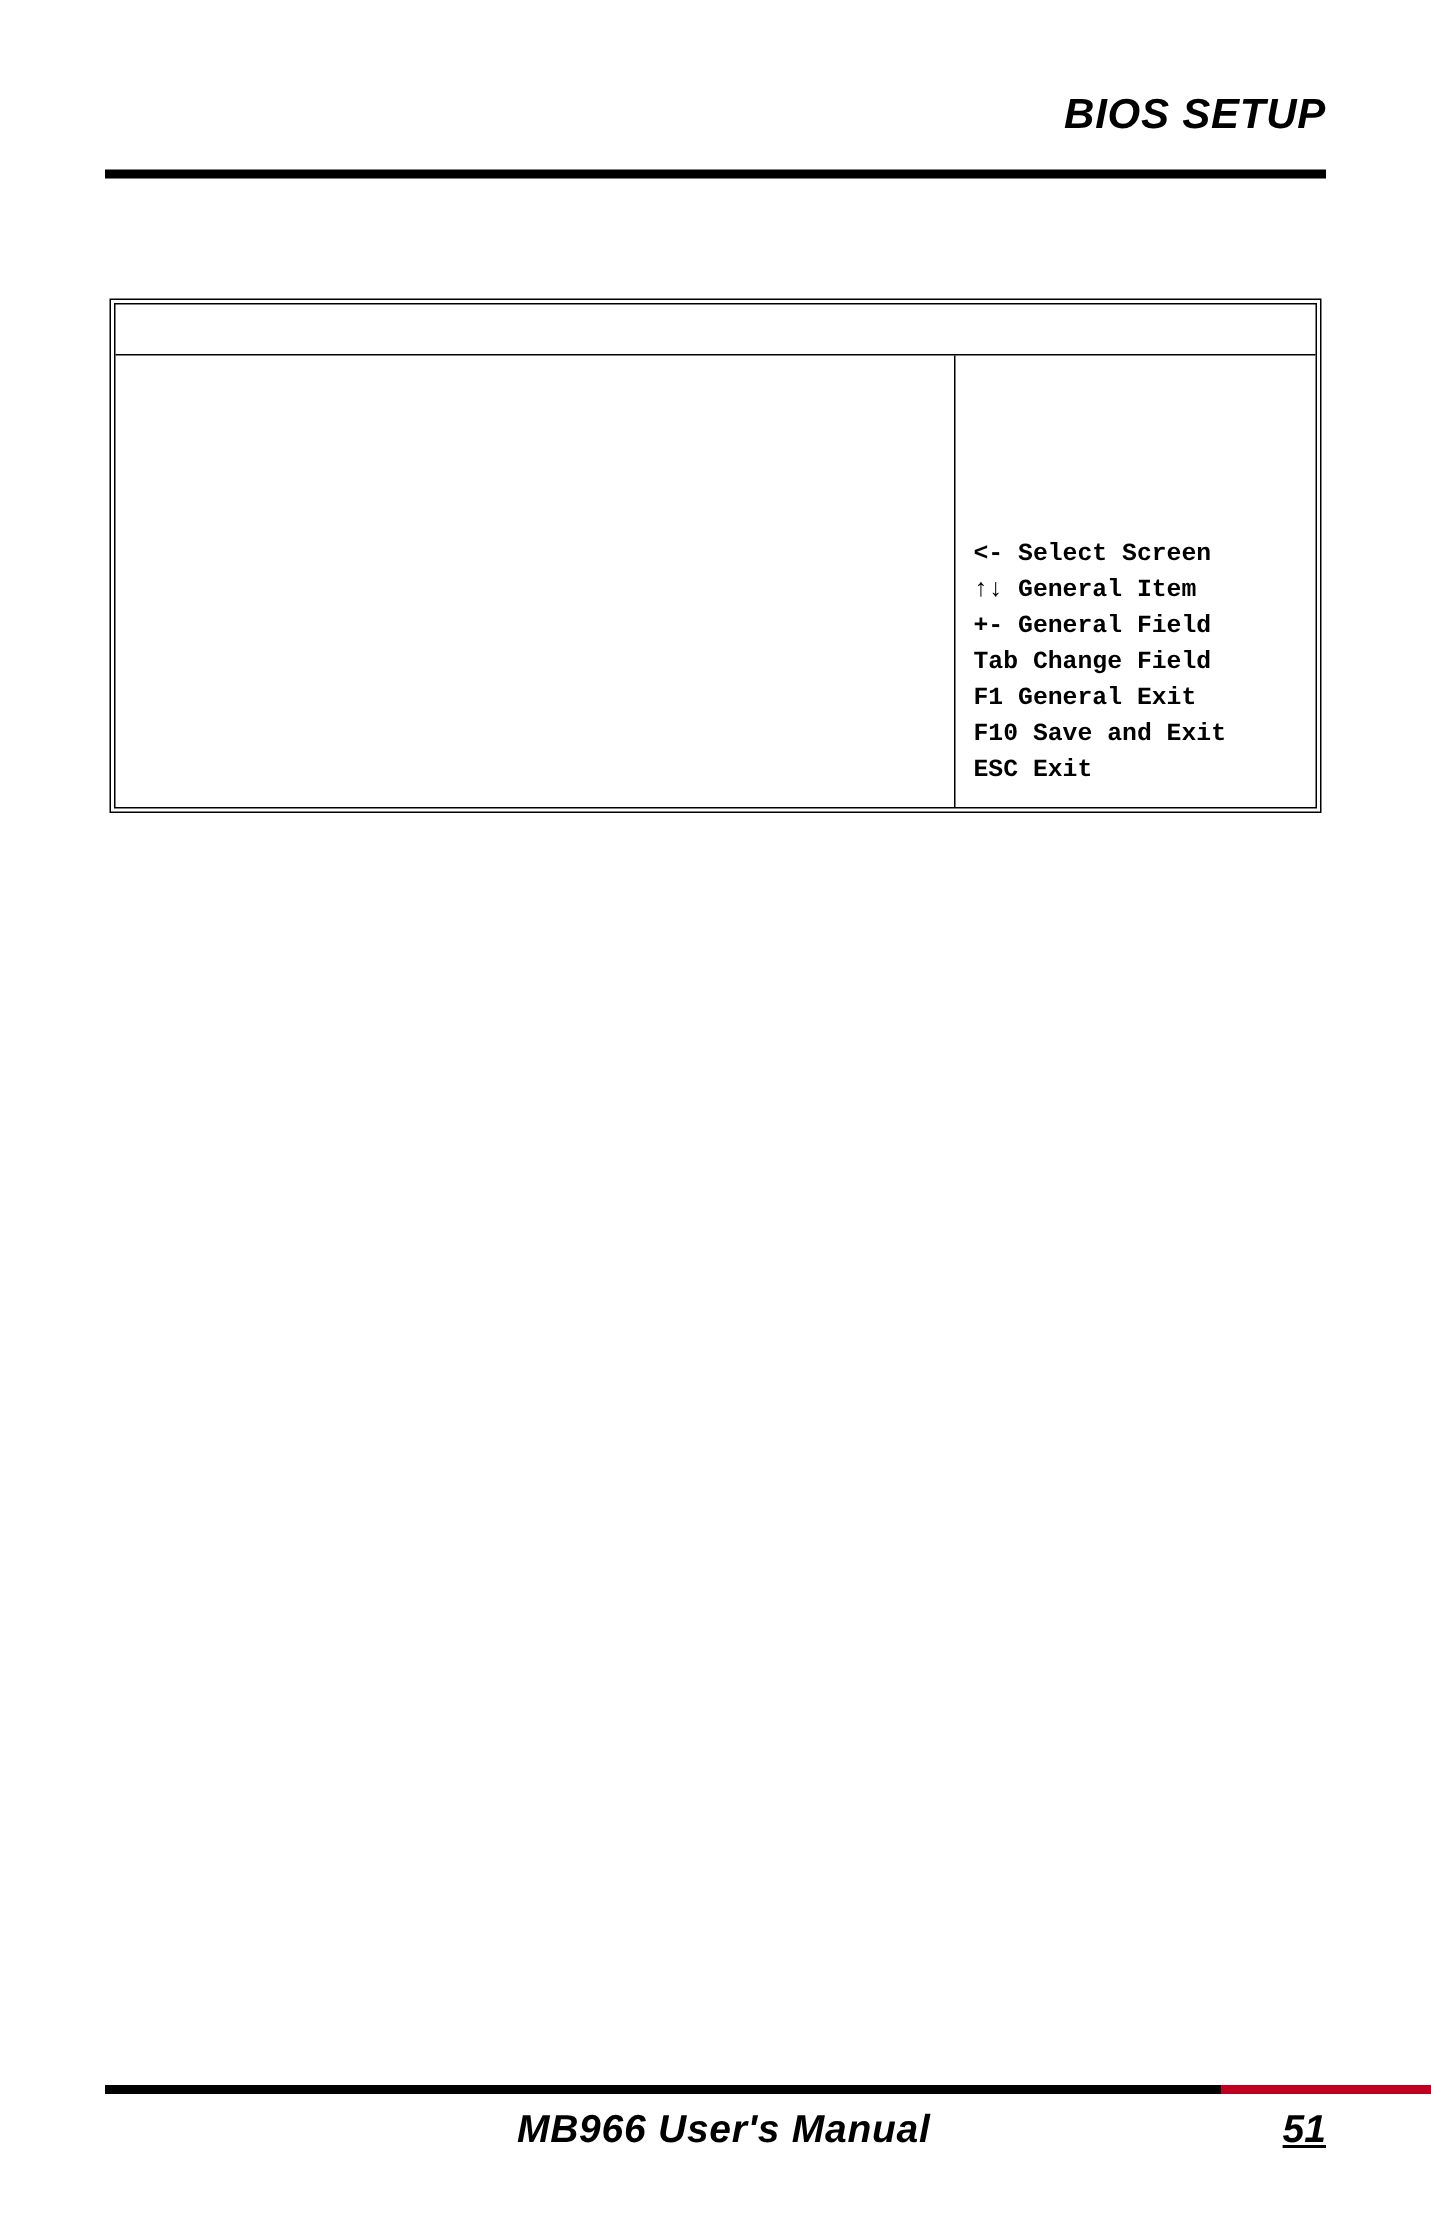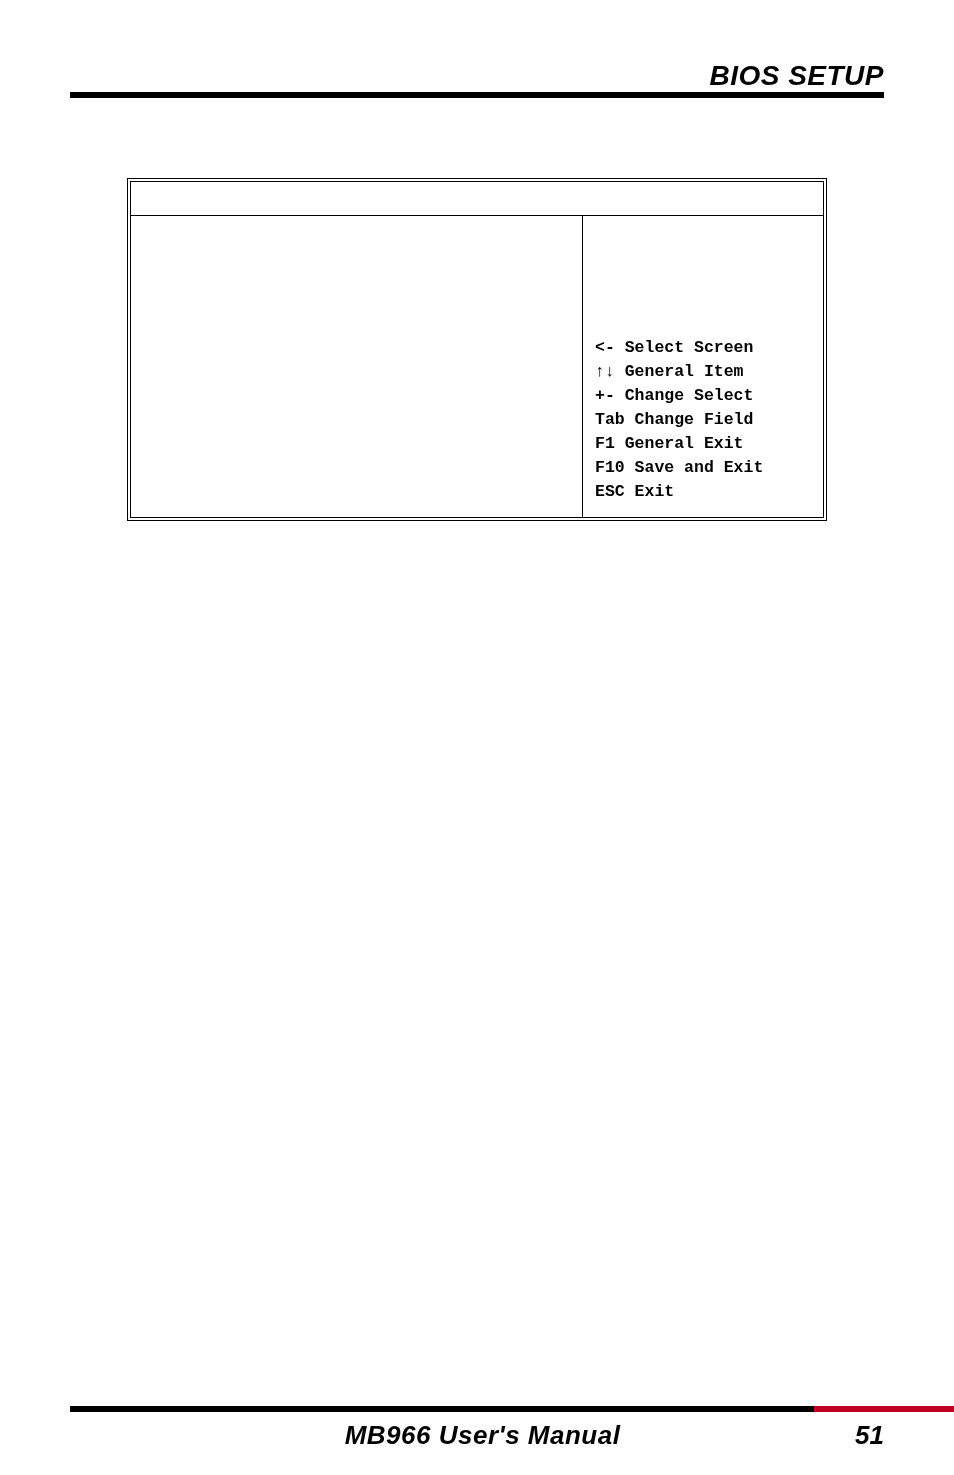--- a/index.html
+++ b/index.html
@@ -12,35 +12,35 @@
     position: relative;
   }
   .page {
     width: 954px;
     height: 1475px;
     padding: 60px 70px 40px 70px;
     position: relative;
   }
   .header {
     border-bottom: 6px solid #000;
-    padding-bottom: 0;
+    padding-bottom: 21px;
     margin-bottom: 80px;
   }
   .header-title {
     text-align: right;
     font-family: Impact, "Arial Black", sans-serif;
     font-style: italic;
     font-weight: bold;
     font-size: 28px;
     letter-spacing: 0.5px;
   }
 
   
   .bios-box {
-    width: 700px;
+    width: 808px;
     margin: 0 auto;
     border: 4px double #000;
     font-family: "Courier New", Courier, monospace;
     font-weight: bold;
     font-size: 16.5px;
   }
   .bios-top {
     height: 34px;
     border-bottom: 1.5px solid #000;
   }
@@ -62,21 +62,21 @@
   .help-line {
     line-height: 1.45;
     white-space: nowrap;
   }
 
   
   .footer-bar {
     position: absolute;
     left: 0;
     right: 0;
-    bottom: 24px;
+    bottom: 40px;
     padding: 0 70px;
   }
   .footer-line {
     border-top: 6px solid #000;
     position: relative;
   }
   .footer-red {
     position: absolute;
     top: -6px;
     right: -70px;
@@ -96,39 +96,40 @@
     flex: 1;
     text-align: center;
     font-size: 26px;
     font-weight: bold;
     letter-spacing: 0.5px;
   }
   .footer-page {
     font-size: 26px;
     font-weight: bold;
     padding-left: 20px;
+    text-decoration: underline;
   }
 </style>
 </head>
 <body>
 
 <div class="page">
   <div class="header">
     <div class="header-title">BIOS SETUP</div>
   </div>
 
   <div class="bios-box">
     <div class="bios-top"></div>
     <div class="bios-body">
       <div class="bios-left"></div>
       <div class="bios-right">
         <div class="spacer"></div>
         <div class="help-line">&lt;-  Select Screen</div>
         <div class="help-line">↑↓ General Item</div>
-        <div class="help-line">+-  Change Select</div>
+        <div class="help-line">+-  General Field</div>
         <div class="help-line">Tab Change Field</div>
         <div class="help-line">F1  General Exit</div>
         <div class="help-line">F10 Save and Exit</div>
         <div class="help-line">ESC Exit</div>
       </div>
     </div>
   </div>
 
   <div class="footer-bar">
     <div class="footer-line">

